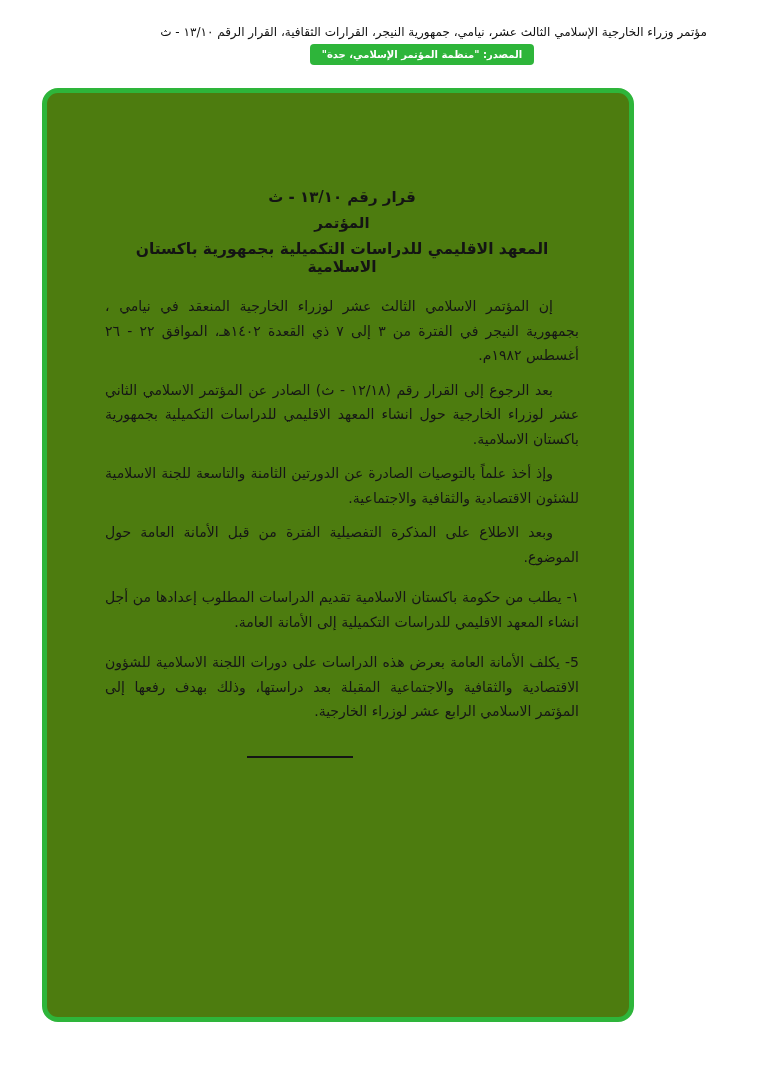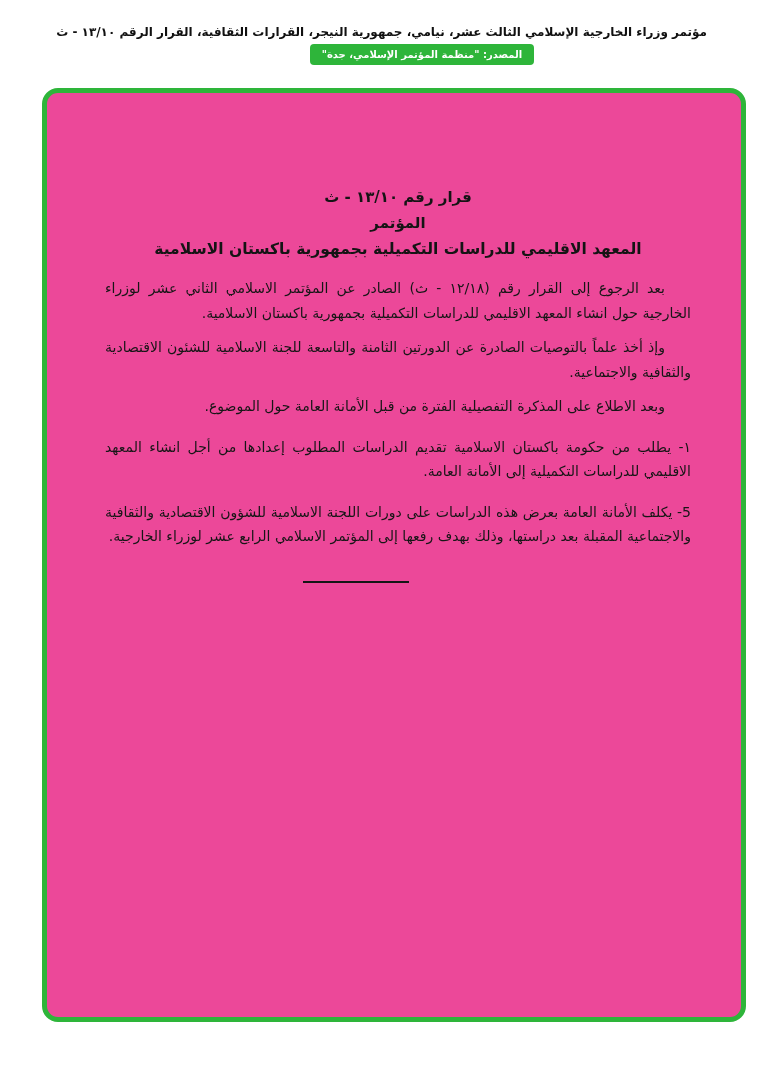--- a/index.html
+++ b/index.html
@@ -13,44 +13,44 @@
     position: relative;
     overflow: hidden;
   }
   .doc-header {
     position: absolute;
     top: 25px; right: 51px;
     direction: rtl;
     text-align: right;
     white-space: nowrap;
     font-size: 12px;
-    font-weight: bold;
+    font-weight: normal;
     color: #111;
   }
   .source-box {
     position: absolute;
     top: 44px; left: 310px;
     width: 224px; height: 21px;
     background: var(--accent);
     border-radius: 4px;
     color: #ffffff;
     font-size: 10px;
     font-weight: bold;
     direction: rtl;
     text-align: center;
     line-height: 21px;
     overflow: hidden;
   }
   .doc-frame {
     position: absolute;
     top: 88px; left: 42px;
-    width: 704px; height: 934px;
+    width: 592px; height: 934px;
     border: 5px solid var(--accent);
     border-radius: 16px;
-    background: #ec4899;
+    background: #4d7c0f;
     padding: 95px 50px 0 58px;
     direction: rtl;
   }
   .title { text-align: center; font-weight: bold; color:#141414; }
   .t1 { font-size: 15px; margin: 0 0 8px; }
   .t2 { font-size: 15px; margin: 0 0 8px; letter-spacing: 1px; }
   .t3 { font-size: 15.5px; margin: 7px 0 18px; }
   .para, .item {
     font-size: 14px;
     line-height: 1.75;
@@ -76,20 +76,21 @@
 
 <div class="source-box">
   <span>المصدر:  "منظمة المؤتمر الإسلامي، جدة"</span>
 </div>
 
 <div class="doc-frame">
   <div class="title t1">قرار رقم ١٣/١٠ - ث</div>
   <div class="title t2">المؤتمر</div>
   <div class="title t3">المعهد الاقليمي للدراسات التكميلية بجمهورية باكستان الاسلامية</div>
 
+  <p class="para">إن المؤتمر الاسلامي الثالث عشر لوزراء الخارجية المنعقد في نيامي ، بجمهورية النيجر في الفترة من ٣ إلى ٧ ذي القعدة ١٤٠٢هـ، الموافق ٢٢ - ٢٦ أغسطس ١٩٨٢م.</p>
   <p class="para">بعد الرجوع إلى القرار رقم (١٢/١٨ - ث) الصادر عن المؤتمر الاسلامي الثاني عشر لوزراء الخارجية حول انشاء المعهد الاقليمي للدراسات التكميلية بجمهورية باكستان الاسلامية.</p>
   <p class="para">وإذ أخذ علماً بالتوصيات الصادرة عن الدورتين الثامنة والتاسعة للجنة الاسلامية للشئون الاقتصادية والثقافية والاجتماعية.</p>
   <p class="para">وبعد الاطلاع على المذكرة التفصيلية الفترة من قبل الأمانة العامة حول الموضوع.</p>
 
   <p class="item">١- يطلب من حكومة باكستان الاسلامية تقديم الدراسات المطلوب إعدادها من أجل انشاء المعهد الاقليمي للدراسات التكميلية إلى الأمانة العامة.</p>
   <p class="item">5- يكلف الأمانة العامة بعرض هذه الدراسات على دورات اللجنة الاسلامية للشؤون الاقتصادية والثقافية والاجتماعية المقبلة بعد دراستها، وذلك بهدف رفعها إلى المؤتمر الاسلامي الرابع عشر لوزراء الخارجية.</p>
 
   <div class="divider"></div>
 </div>
 

